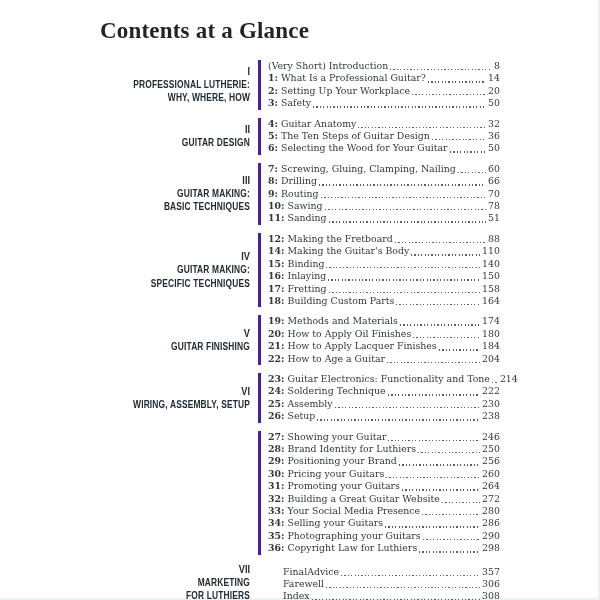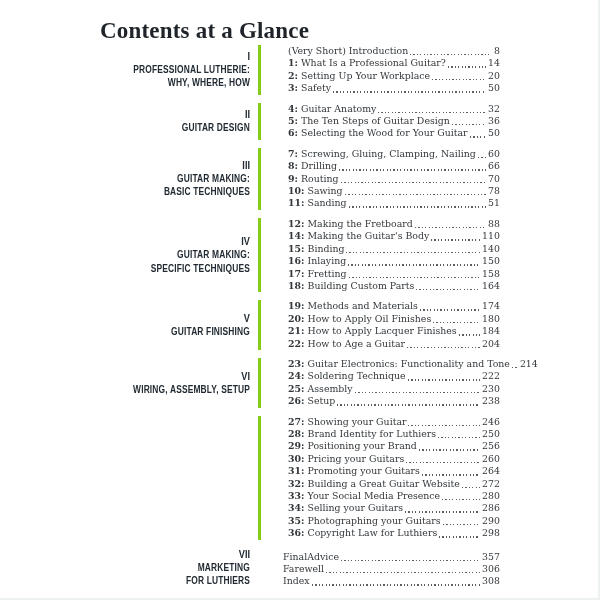--- a/index.html
+++ b/index.html
@@ -15,41 +15,41 @@
     padding:18px 0 0 100px;
     background:#ffffff;
     box-shadow: inset -2px -2px 0 #eef1f2;
   }
   .title {
     font-family:"Liberation Serif", serif;
     font-weight:bold;
     font-size:23px;
     letter-spacing:.2px;
     color:#1e2429;
-    margin-bottom:1px;
+    margin-bottom:16px;
   }
   .section { display:flex; align-items:center; margin-bottom:8px; }
   .section:last-child { align-items:flex-end; }
   .label {
     width:150px;
     text-align:right;
     font-family:"Liberation Sans", sans-serif;
     font-weight:bold;
     color:#222b33;
     transform:scaleX(.8);
     transform-origin:right center;
   }
   .section:last-child .label { transform-origin:right top; }
   .numeral { font-size:11.5px; line-height:13px; }
   .name-line { font-size:10.5px; line-height:13.5px; letter-spacing:.2px; white-space:nowrap; }
   .main { width:250px; }
   .entries {
     margin-left:8px;
-    border-left:3px solid #84cc16;
-    padding-left:27px;
+    border-left:3px solid #4c1d95;
+    padding-left:7px;
   }
   .extras { margin-left:20px; width:230px; padding-left:13px;margin-top:11px; }
   .entry {
     display:flex;
     align-items:baseline;
     font-size:9.4px;
     line-height:12.4px;
     white-space:nowrap;
   }
   .num { font-weight:bold; margin-right:3px; }

